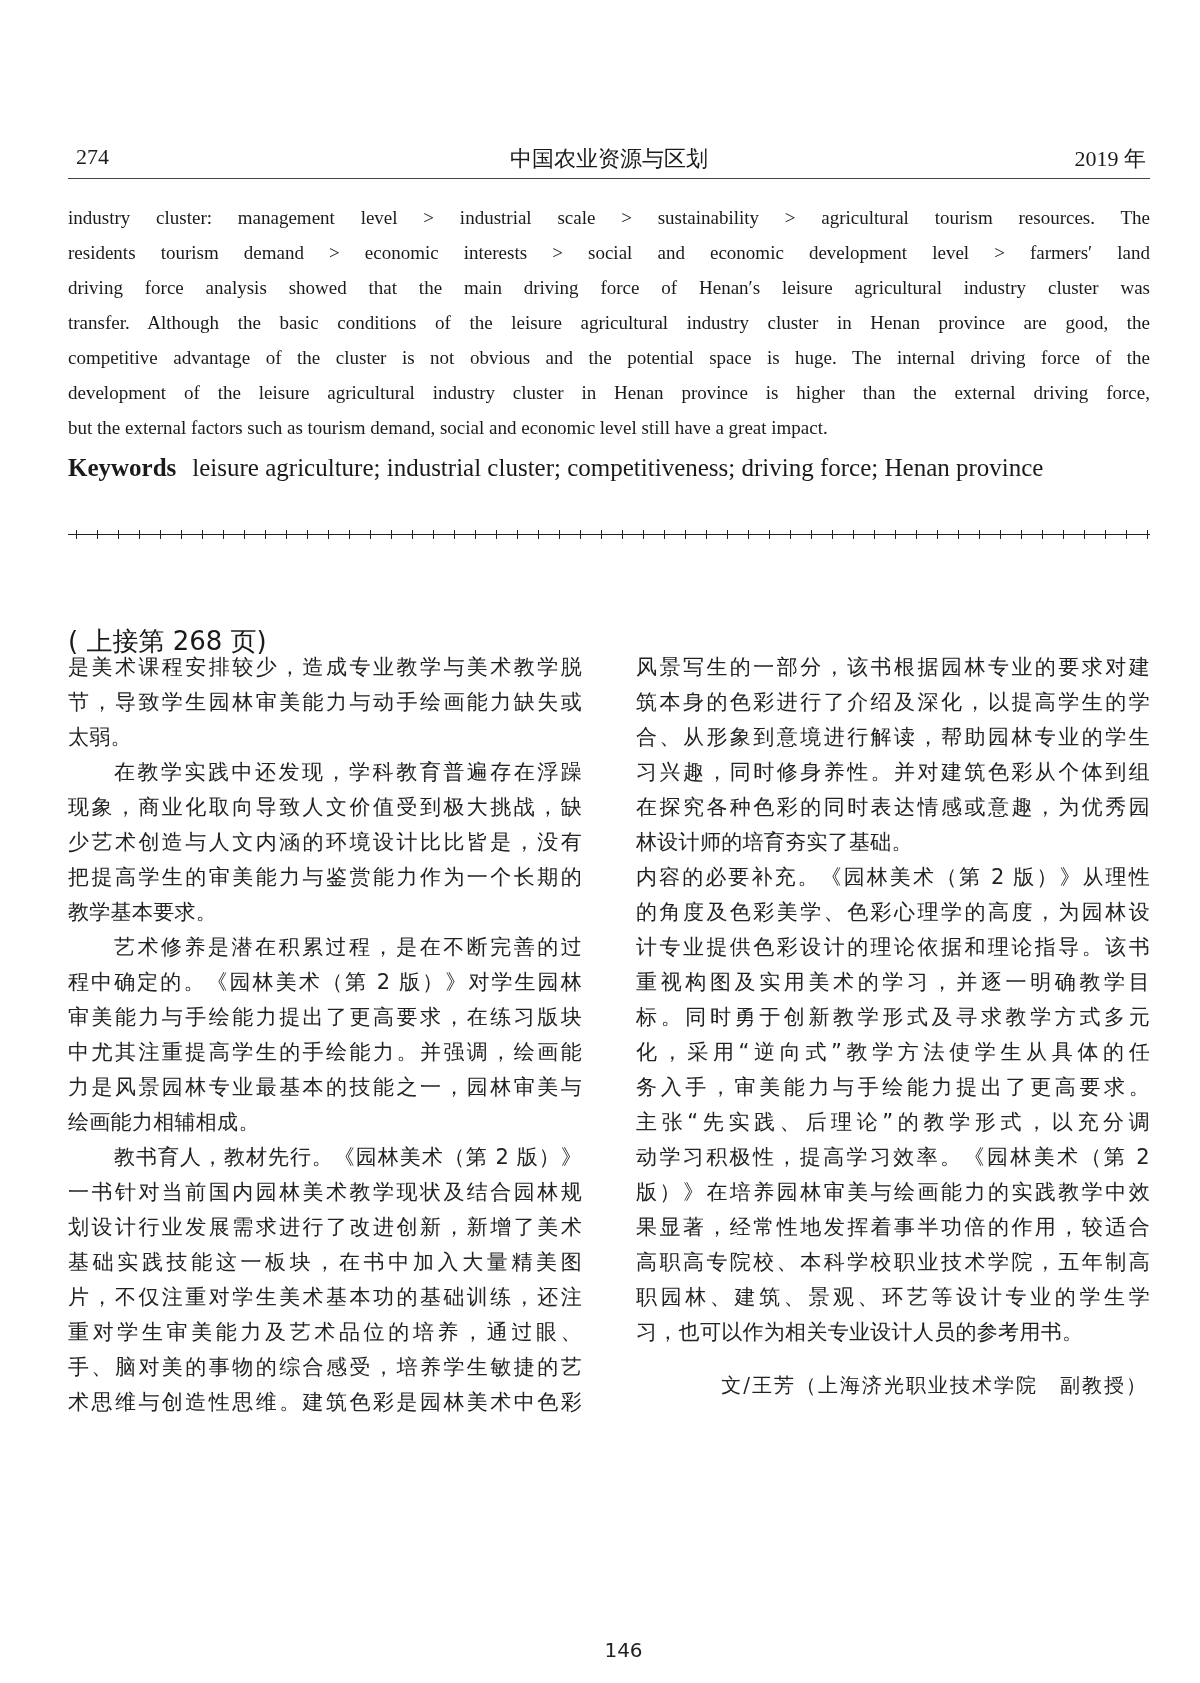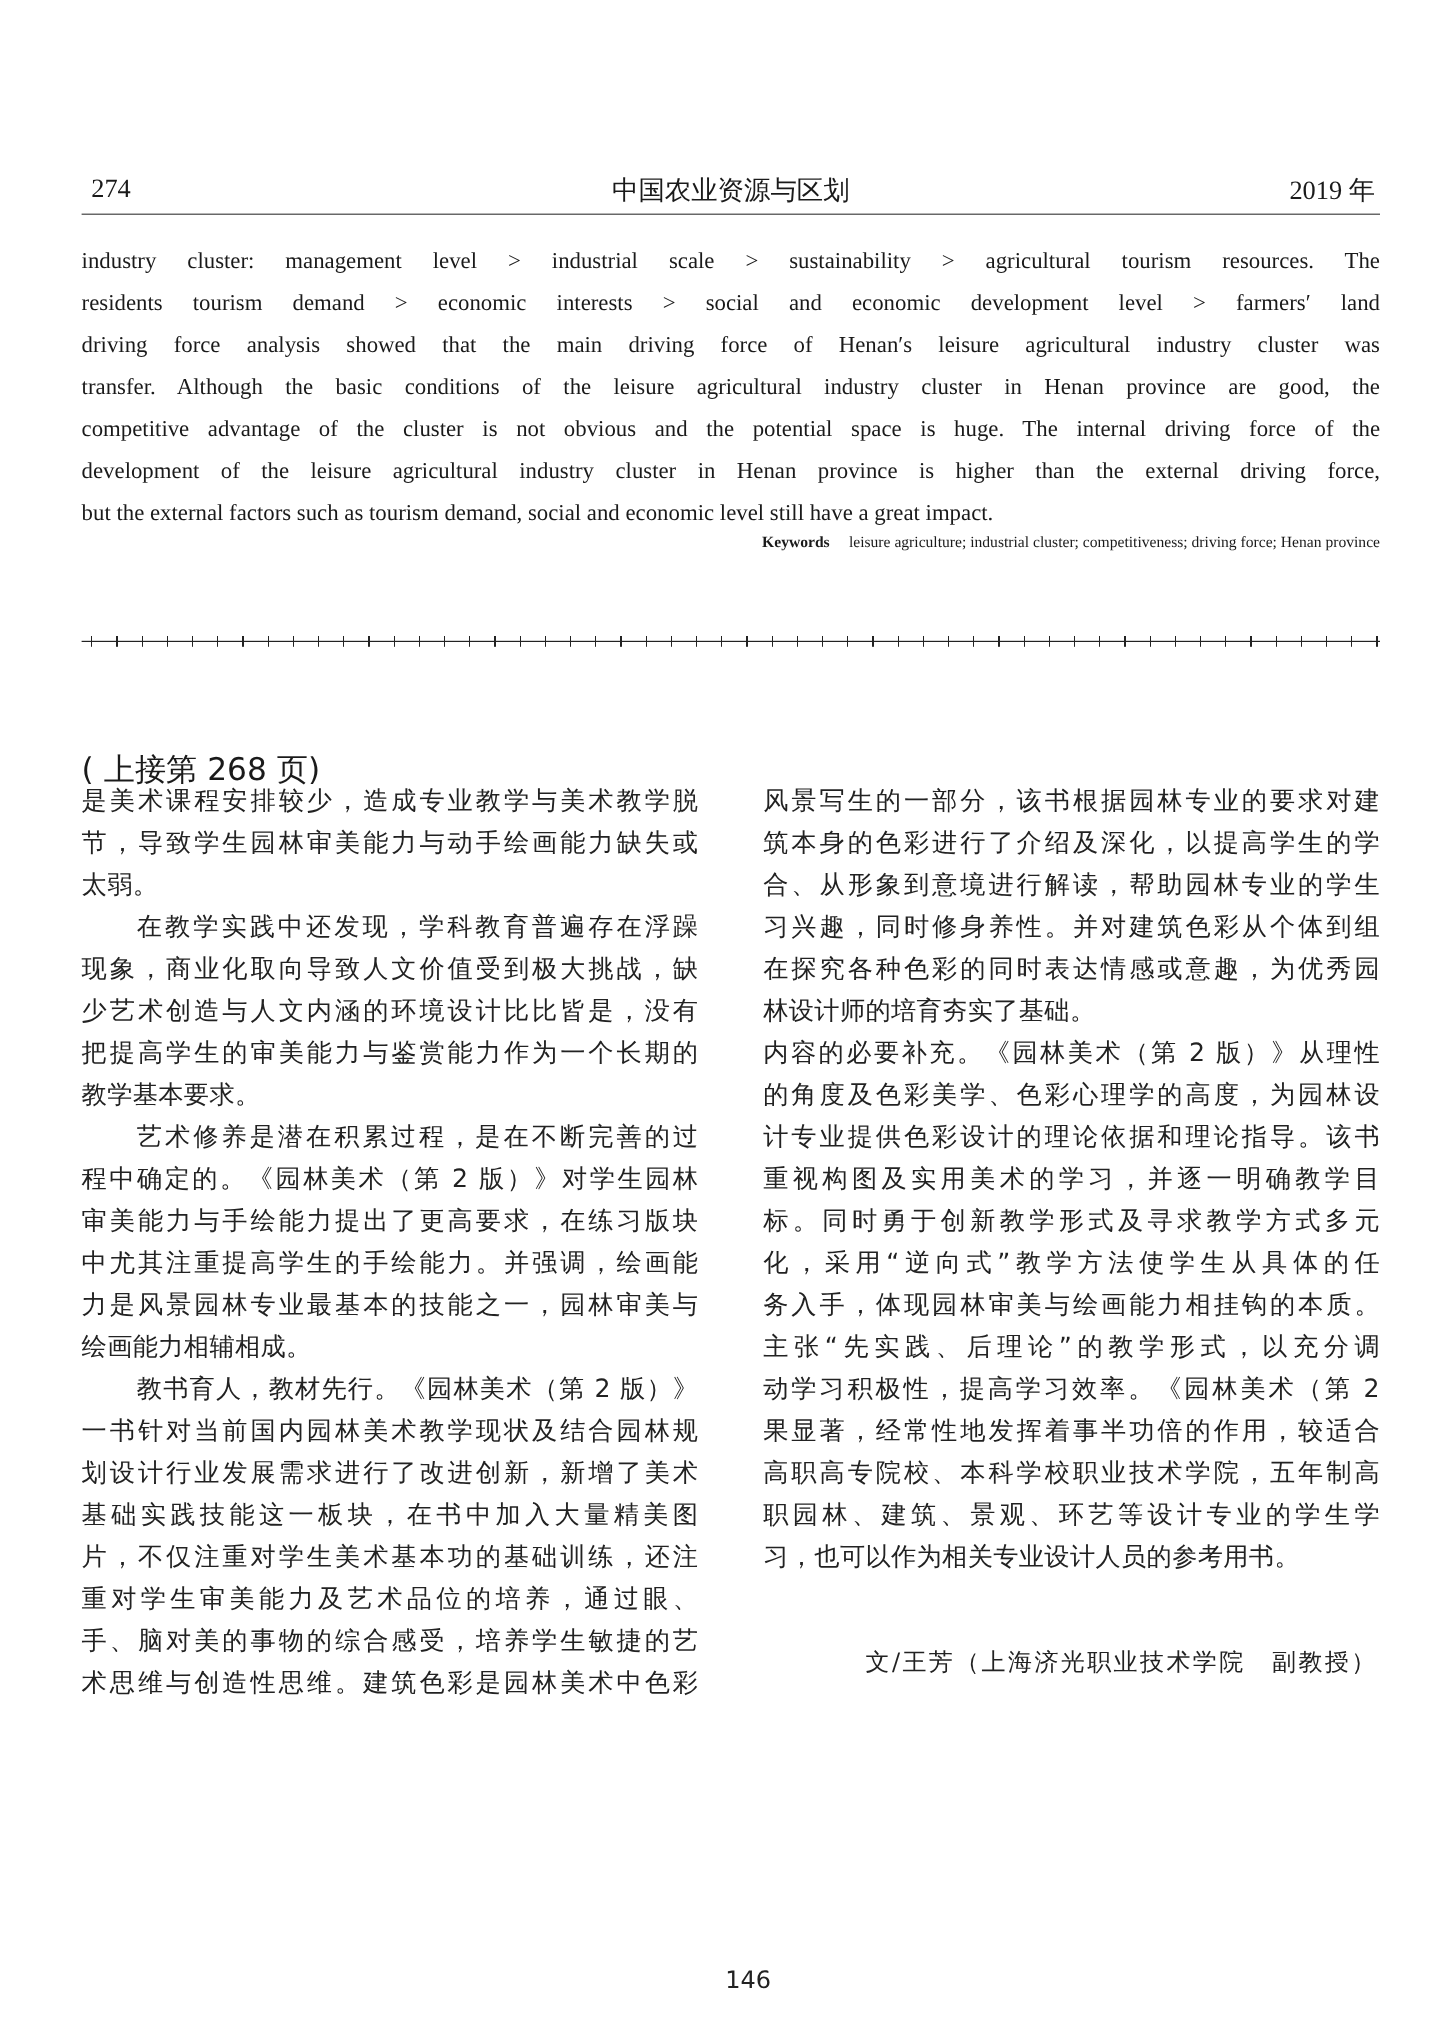--- a/index.html
+++ b/index.html
@@ -21,23 +21,23 @@
     .abstract {
       position: absolute; left: 68px; width: 1082px; top: 200px;
       font-family: "Liberation Serif", "DejaVu Serif", serif;
       font-size: 19px; line-height: 35px; text-align: justify;
       text-align-last: justify;
     }
     .abstract .line { display: block; text-align: justify; text-align-last: justify; white-space: nowrap; }
     .abstract .line.last { text-align-last: left; }
 
     .keywords {
-      position: absolute; left: 68px; top: 434px; width: 1082px;
+      position: absolute; left: 68px; top: 450px; width: 1082px;
       font-family: "Liberation Serif", "DejaVu Serif", serif;
-      font-size: 13px; line-height: 35px; text-align: right;
+      font-size: 25px; line-height: 35px;
     }
     .keywords .kw-label { font-weight: bold; margin-right: 16px; }
 
     .divider {
       position: absolute; left: 68px; width: 1082px; top: 528px; height: 14px;
       background-image:
         linear-gradient(#222, #222),
         repeating-linear-gradient(90deg, transparent 0 8px, #222 8px 9px, transparent 9px 21px);
       background-size: 100% 1px, 100% 9px;
       background-position: 0 6px, 0 2px;
@@ -131,23 +131,24 @@
   <span class="line">合、从形象到意境进行解读，帮助园林专业的学生</span>
   <span class="line">习兴趣，同时修身养性。并对建筑色彩从个体到组</span>
   <span class="line">在探究各种色彩的同时表达情感或意趣，为优秀园</span>
   <span class="line last">林设计师的培育夯实了基础。</span>
   <span class="line">内容的必要补充。《园林美术（第 2 版）》从理性</span>
   <span class="line">的角度及色彩美学、色彩心理学的高度，为园林设</span>
   <span class="line">计专业提供色彩设计的理论依据和理论指导。该书</span>
   <span class="line">重视构图及实用美术的学习，并逐一明确教学目</span>
   <span class="line">标。同时勇于创新教学形式及寻求教学方式多元</span>
   <span class="line">化，采用“逆向式”教学方法使学生从具体的任</span>
-  <span class="line">务入手，体现园林审美与绘画能力相挂钩的本质。</span>
+  <span class="line">务入手，审美能力与手绘能力提出了更高要求。</span>
   <span class="line">主张“先实践、后理论”的教学形式，以充分调</span>
   <span class="line">动学习积极性，提高学习效率。《园林美术（第 2</span>
+  <span class="line">版）》在培养园林审美与绘画能力的实践教学中效</span>
   <span class="line">果显著，经常性地发挥着事半功倍的作用，较适合</span>
   <span class="line">高职高专院校、本科学校职业技术学院，五年制高</span>
   <span class="line">职园林、建筑、景观、环艺等设计专业的学生学</span>
   <span class="line last">习，也可以作为相关专业设计人员的参考用书。</span>
 </div>
 
 <div class="signature">文/王芳（上海济光职业技术学院　副教授）</div>
 
 <div class="footer">146</div>
 

